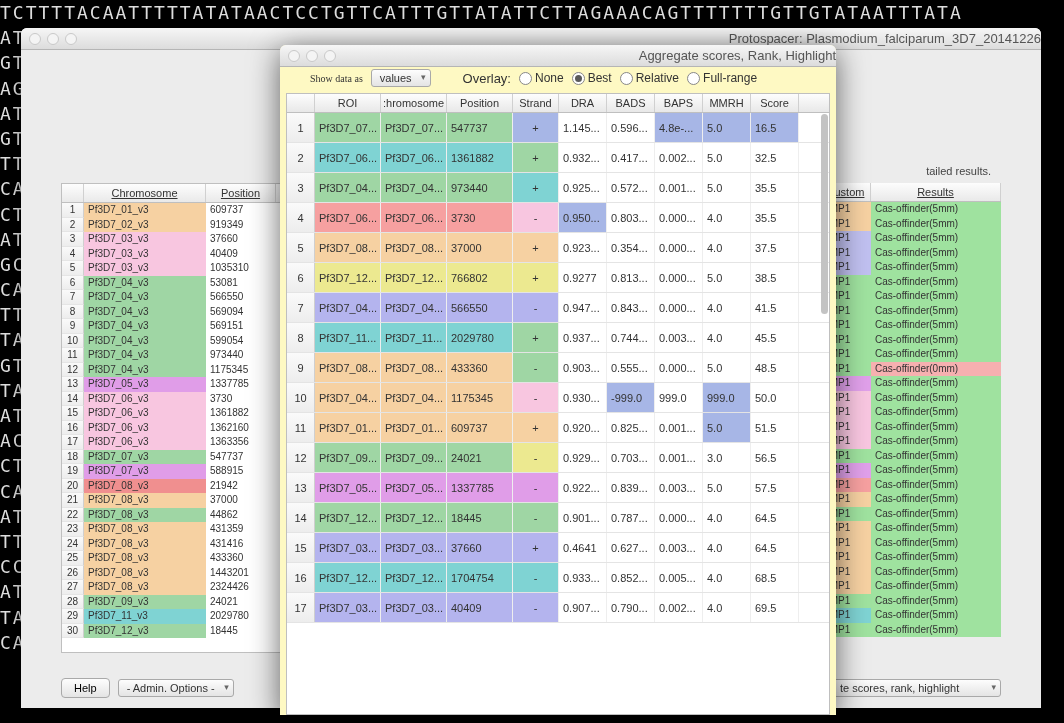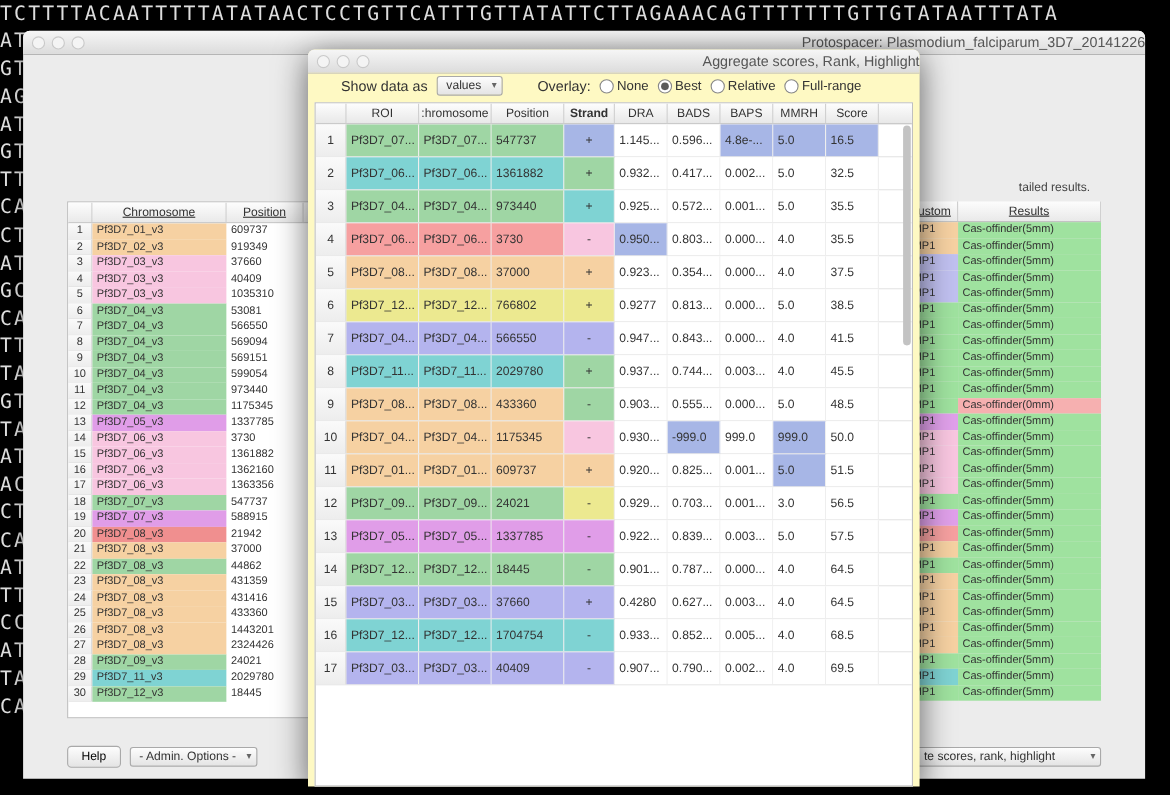--- a/index.html
+++ b/index.html
@@ -43,21 +43,21 @@
 .dlg-sub { text-align:center; color:#555; padding:5px 0 4px 0; font-size:11px; }
 .dlg-controls { display:flex; align-items:center; gap:8px; padding:2px 16px 6px 30px; font-size:12px; }
 .radio { display:inline-flex; align-items:center; gap:3px; }
 .radio .dot { width:13px; height:13px; border-radius:50%; border:1px solid #888; background:#fff; display:inline-block; position:relative; }
 .radio.sel .dot::after { content:""; position:absolute; top:2px; left:2px; width:7px; height:7px; border-radius:50%; background:#5a5a5a; }
 
 .dlg-table { flex:1; margin:0 6px; border:1px solid #bfbfbf; background:#fff; display:flex; flex-direction:column; overflow:hidden; position:relative; }
 .dlg-head { display:flex; background:linear-gradient(#fdfdfd,#e8e8e8); border-bottom:1px solid #bfbfbf; }
 .dlg-head div { padding:3px 2px; text-align:center; font-size:11px; border-right:1px solid #d0d0d0; }
 .dlg-head .h-idx{width:28px;} .dlg-head .h-roi{width:66px;} .dlg-head .h-chr{width:66px;}
-.dlg-head .h-pos{width:66px;} .dlg-head .h-str{width:46px;font-weight:bold;}
+.dlg-head .h-pos{width:66px;} .dlg-head .h-str{width:46px;}
 .dlg-head .h-n{width:48px;}
 .dlg-rows { flex:1; overflow:hidden; }
 .dlg-row { display:flex; height:30px; border-bottom:1px solid #e4e4e4; font-size:11px; }
 .dlg-row > div { display:flex; align-items:center; padding:0 4px; border-right:1px solid #eee; }
 .dlg-row .d-idx{width:28px;justify-content:center;background:linear-gradient(#fafafa,#ededed);border-right:1px solid #cfcfcf;}
 .dlg-row .d-roi{width:66px;} .dlg-row .d-chr{width:66px;} .dlg-row .d-pos{width:66px;}
 .dlg-row .d-str{width:46px;justify-content:center;} .dlg-row .d-n{width:48px;}
 .scroll-handle{position:absolute;right:1px;top:20px;width:7px;height:200px;background:#c3c3c3;border-radius:4px;}
 
 .dlg-footer-text { font-size:10px; color:#666; padding:4px 10px; line-height:1.25; }
@@ -439,21 +439,21 @@
 <div class="dialog">
   <div class="titlebar">
     <div class="traffic">
         <span></span>
         <span></span>
         <span></span>
       </div>
     <span>Aggregate scores, Rank, Highlight</span>
   </div>
   <div class="dlg-controls">
-    <span style="font-size:13px;">Show data as</span>
+    <span style="font-size:10px;font-family:Liberation Serif, serif;">Show data as</span>
     <div class="combo">values</div>
     <span style="flex:0 0 16px"></span>
     <span style="font-size:13px;">Overlay:</span>
     <label class="radio">
         <span class="dot"></span>
         <span>None</span>
       </label>
     <label class="radio sel">
         <span class="dot"></span>
         <span>Best</span>
@@ -649,21 +649,21 @@
   <div class="d-n" style="background:#fff">0.000...</div>
   <div class="d-n" style="background:#fff">4.0</div>
   <div class="d-n" style="background:#fff">64.5</div>
         </div>
         <div class="dlg-row">
           <div class="d-idx">15</div>
   <div class="d-roi" style="background:#b4b4ee">Pf3D7_03...</div>
   <div class="d-chr" style="background:#b4b4ee">Pf3D7_03...</div>
   <div class="d-pos" style="background:#b4b4ee">37660</div>
   <div class="d-str" style="background:#b4b4ee">+</div>
-  <div class="d-n" style="background:#fff">0.4280</div>
+  <div class="d-n" style="background:#fff">0.4641</div>
   <div class="d-n" style="background:#fff">0.627...</div>
   <div class="d-n" style="background:#fff">0.003...</div>
   <div class="d-n" style="background:#fff">4.0</div>
   <div class="d-n" style="background:#fff">64.5</div>
         </div>
         <div class="dlg-row">
           <div class="d-idx">16</div>
   <div class="d-roi" style="background:#7fd3d3">Pf3D7_12...</div>
   <div class="d-chr" style="background:#7fd3d3">Pf3D7_12...</div>
   <div class="d-pos" style="background:#7fd3d3">1704754</div>

